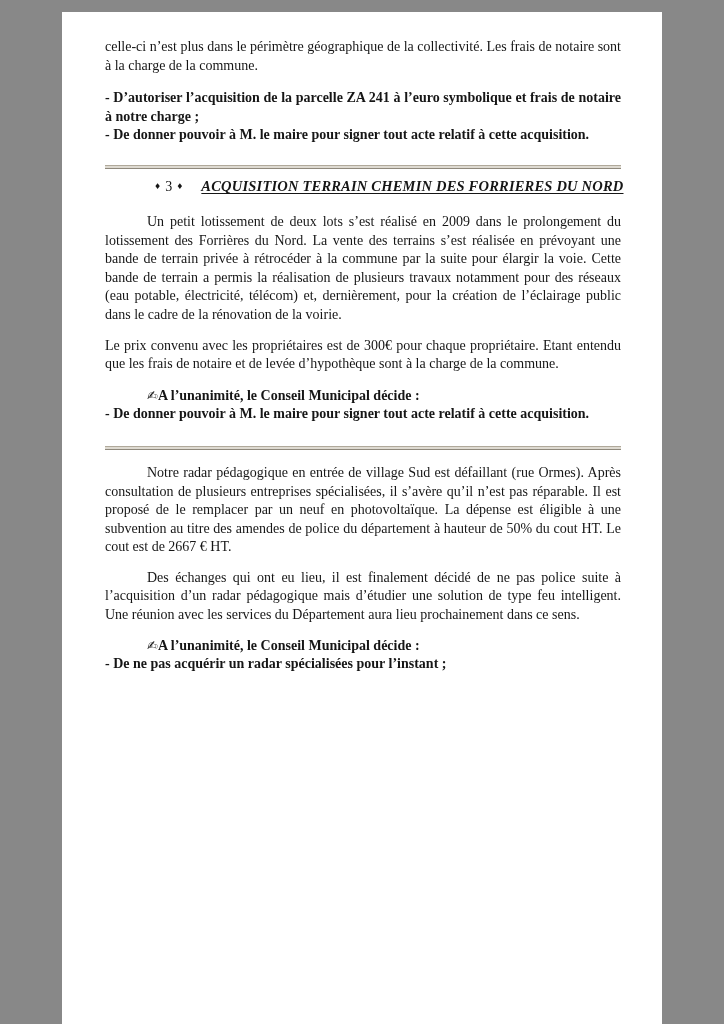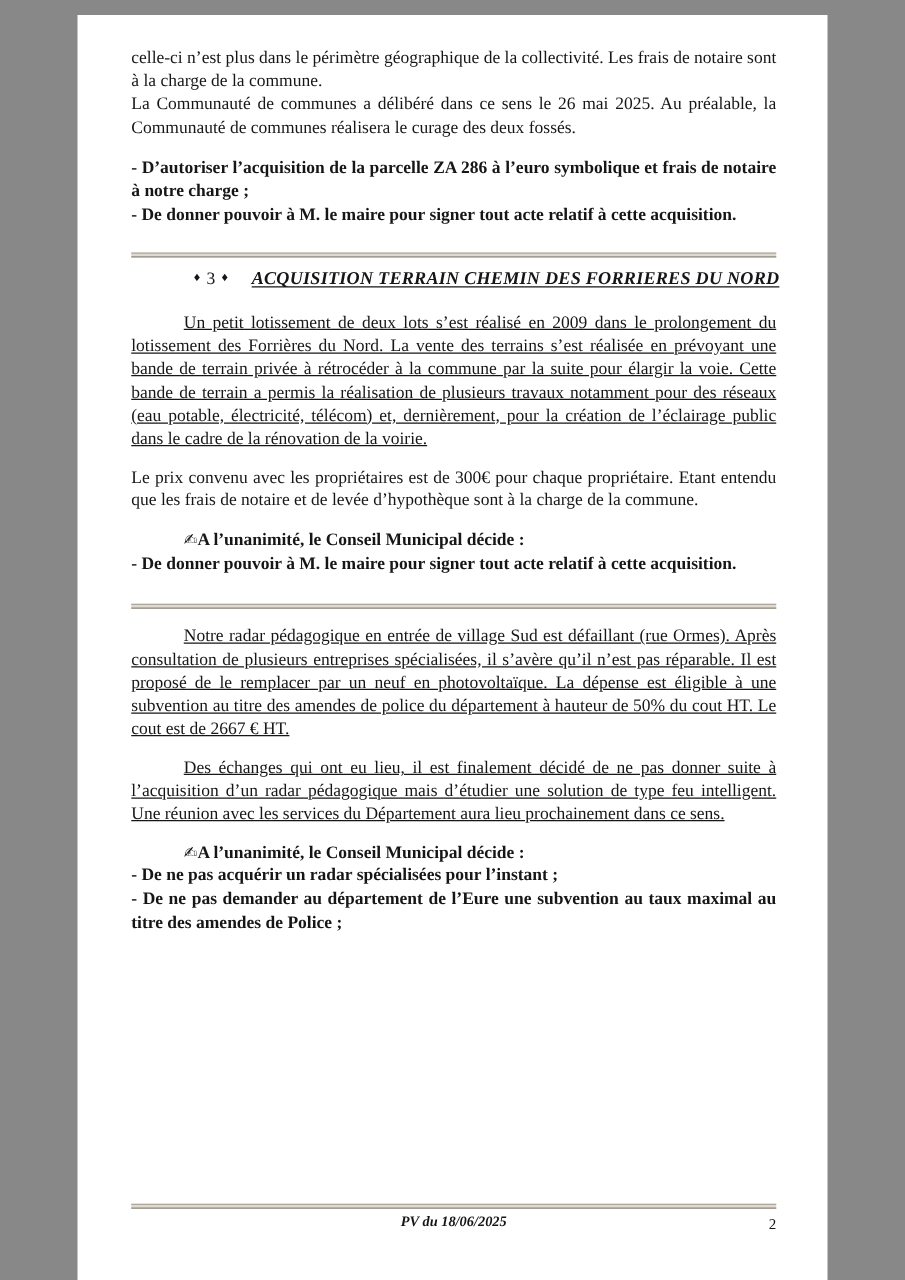--- a/index.html
+++ b/index.html
@@ -12,21 +12,21 @@
     color:#161616;
     margin:12px auto;
   }
   .content { padding:26px 41px 0 43px; }
   .content p {
     margin:0;
     font-size:14px;
     line-height:18.6px;
     text-align:justify;
   }
-  .ind { text-indent:42px;text-decoration:underline; }
+  .ind { text-indent:42px; }
   .decision { font-weight:700; }
   .decision .lead { text-indent:42px; text-align:left; }
   .hand {
     font-family:"DejaVu Sans", sans-serif;
     font-weight:400;
     font-size:13px;
   }
   .divider {
     height:2px;
     background:#dedad1;
@@ -80,53 +80,44 @@
     font-size:12px;
   }
 </style>
 </head>
 <body>
 
 <div class="page">
   <div class="content">
 
     <p>celle-ci n’est plus dans le périmètre géographique de la collectivité. Les frais de notaire sont à la charge de la commune.</p>
-    <p>La Communauté de communes a délibéré dans ce sens le 26 mai 2025. Au préalable, la Communauté de communes réalisera le curage des deux fossés.</p>
 
     <div class="decision mt14">
-      <p>- D’autoriser l’acquisition de la parcelle ZA 286 à l’euro symbolique et frais de notaire à notre charge ;</p>
+      <p>- D’autoriser l’acquisition de la parcelle ZA 241 à l’euro symbolique et frais de notaire à notre charge ;</p>
       <p>- De donner pouvoir à M. le maire pour signer tout acte relatif à cette acquisition.</p>
     </div>
 
     <div class="divider mt20"></div>
 
     <h2 class="sec-head"><span class="diamond">♦</span><span class="sec-num">3</span><span class="diamond">♦</span><span class="sec-title">ACQUISITION TERRAIN CHEMIN DES FORRIERES DU NORD</span></h2>
 
     <p class="ind mt16">Un petit lotissement de deux lots s’est réalisé en 2009 dans le prolongement du lotissement des Forrières du Nord. La vente des terrains s’est réalisée en prévoyant une bande de terrain privée à rétrocéder à la commune par la suite pour élargir la voie. Cette bande de terrain a permis la réalisation de plusieurs travaux notamment pour des réseaux (eau potable, électricité, télécom) et, dernièrement, pour la création de l’éclairage public dans le cadre de la rénovation de la voirie.</p>
     <p class="mt12">Le prix convenu avec les propriétaires est de 300€ pour chaque propriétaire. Etant entendu que les frais de notaire et de levée d’hypothèque sont à la charge de la commune.</p>
 
     <div class="decision mt13">
       <p class="lead"><span class="hand">✍</span><span>A l’unanimité, le Conseil Municipal décide :</span></p>
       <p>- De donner pouvoir à M. le maire pour signer tout acte relatif à cette acquisition.</p>
     </div>
 
     <div class="divider mt22"></div>
 
 
     <p class="ind mt14">Notre radar pédagogique en entrée de village Sud est défaillant (rue Ormes). Après consultation de plusieurs entreprises spécialisées, il s’avère qu’il n’est pas réparable. Il est proposé de le remplacer par un neuf en photovoltaïque. La dépense est éligible à une subvention au titre des amendes de police du département à hauteur de 50% du cout HT. Le cout est de 2667 € HT.</p>
-    <p class="ind mt12">Des échanges qui ont eu lieu, il est finalement décidé de ne pas donner suite à l’acquisition d’un radar pédagogique mais d’étudier une solution de type feu intelligent. Une réunion avec les services du Département aura lieu prochainement dans ce sens.</p>
+    <p class="ind mt12">Des échanges qui ont eu lieu, il est finalement décidé de ne pas police suite à l’acquisition d’un radar pédagogique mais d’étudier une solution de type feu intelligent. Une réunion avec les services du Département aura lieu prochainement dans ce sens.</p>
 
     <div class="decision mt12">
       <p class="lead"><span class="hand">✍</span><span>A l’unanimité, le Conseil Municipal décide :</span></p>
       <p>- De ne pas acquérir un radar spécialisées pour l’instant ;</p>
-      <p>- De ne pas demander au département de l’Eure une subvention au taux maximal au titre des amendes de Police ;</p>
     </div>
 
   </div>
 
-  <div class="footer">
-    <div class="divider"></div>
-    <div class="footer-row">
-      <span class="footer-title">PV du 18/06/2025</span>
-      <span class="page-num">2</span>
-    </div>
-  </div>
 </div>
 
 </body></html>

